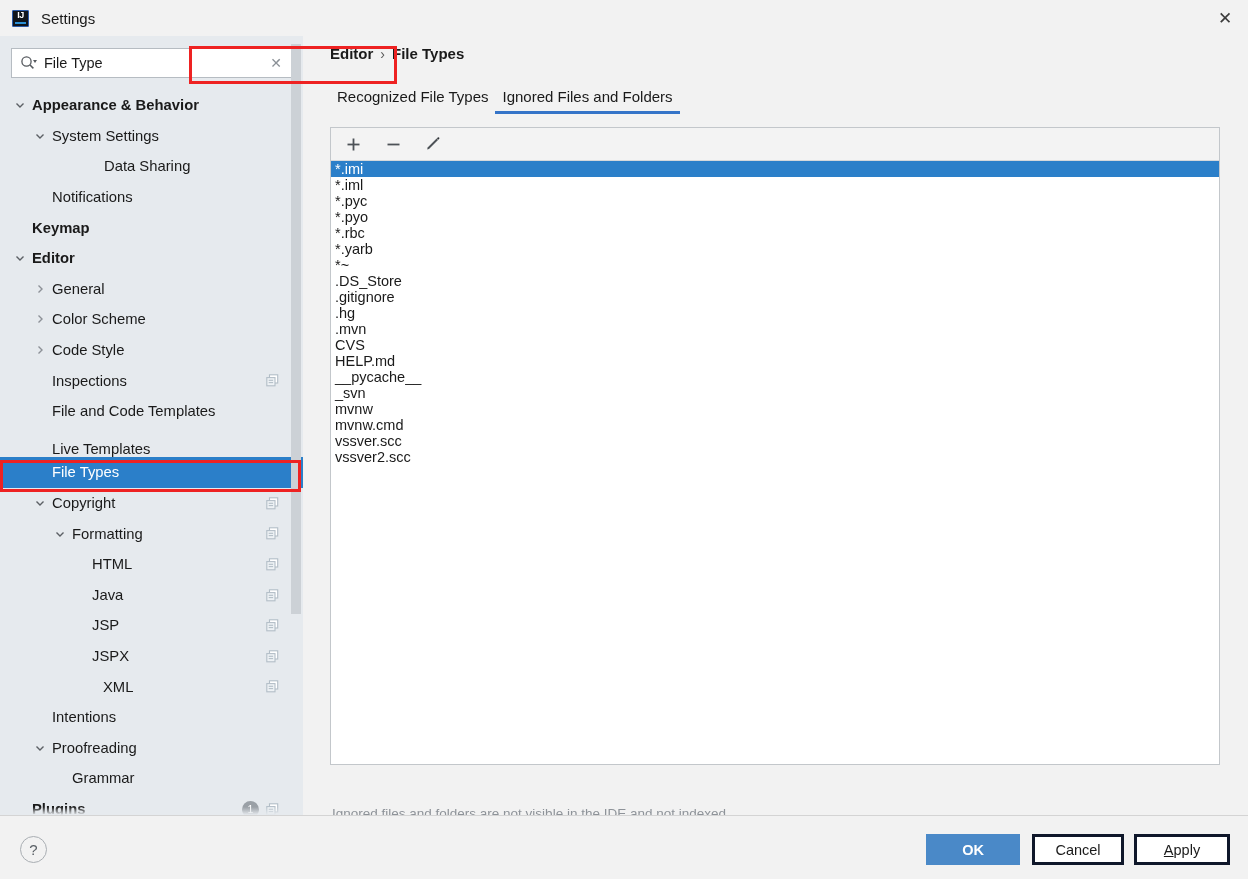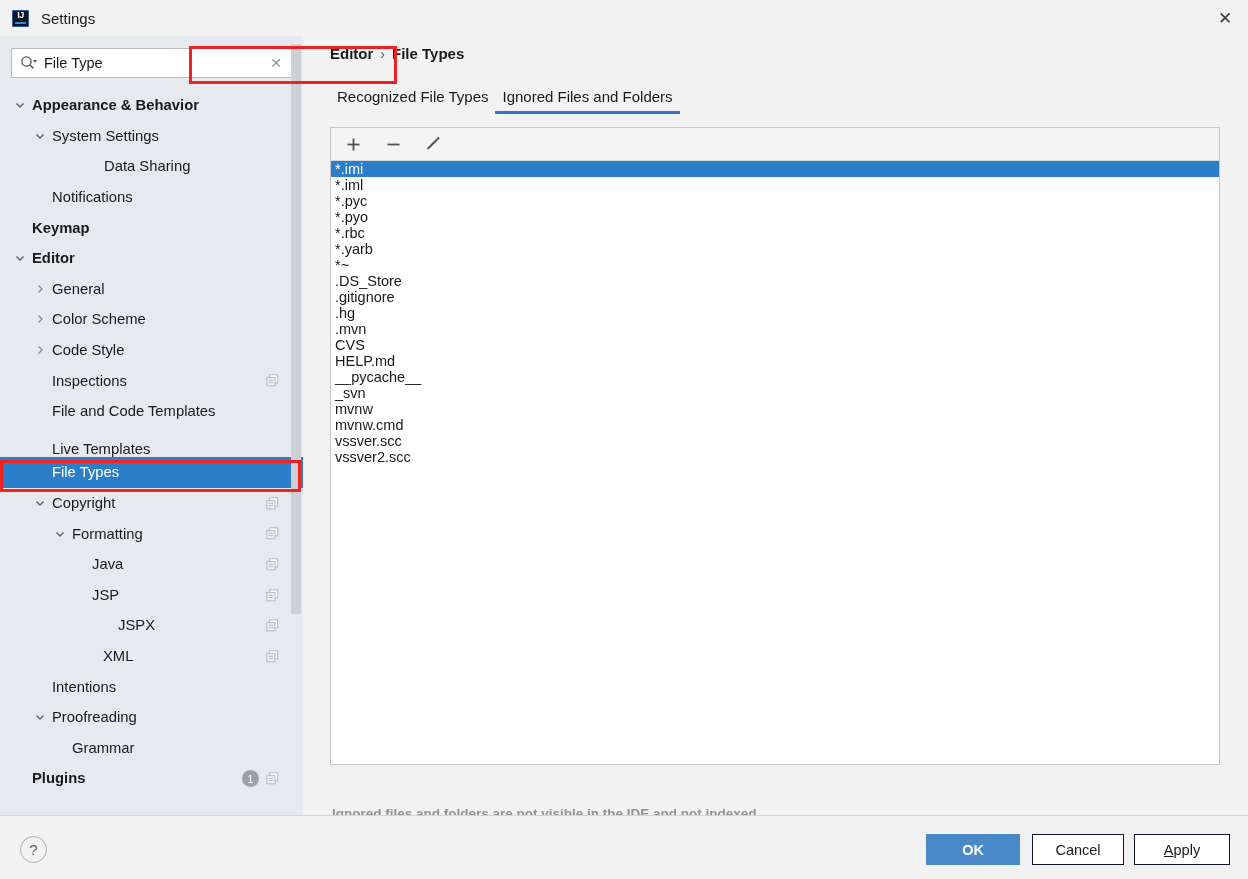--- a/index.html
+++ b/index.html
@@ -155,38 +155,38 @@
   #list-items { height: 603px; overflow: hidden; padding-top: 0; }
   .list-row {
     height: 16px; display: flex; align-items: center;
     padding-left: 4px; font-size: 14.5px; color: #1a1a1a;
     white-space: nowrap; cursor: default;
   }
   .list-row.selected { background: #2b7fc9; color: #ffffff; }
 
   #hint {
     position: absolute; left: 29px; top: 770px;
-    font-size: 13.5px; color: #8e9399; font-weight: bold;
+    font-size: 13.5px; color: #8e9399;
   }
 
   
   #footer {
     position: absolute; left: 0; top: 815px; width: 1248px; height: 64px;
     background: #f2f2f2; border-top: 1px solid #d4d4d4;
   }
   #help-btn {
     position: absolute; left: 20px; top: 836px;
     width: 27px; height: 27px; border-radius: 50%;
     border: 1px solid #a9aeb3; background: #f2f2f2;
     color: #5a6066; font-size: 15px;
     display: flex; align-items: center; justify-content: center; cursor: default;
   }
   .fbtn {
     position: absolute; top: 834px; height: 31px;
-    border: 1px solid #0f172a; background: #ffffff;
+    border: 3px solid #0f172a; background: #ffffff;
     font-size: 14.5px; color: #1a1a1a;
     display: flex; align-items: center; justify-content: center; cursor: default;
   }
   #btn-ok {
     left: 926px; width: 94px;
     background: #4a89c8; border-color: #4a89c8; color: #ffffff; font-weight: bold;
   }
   #btn-cancel { left: 1032px; width: 92px; }
   #btn-apply  { left: 1134px; width: 96px; }
   #btn-apply .mn { text-decoration: underline; }
@@ -304,39 +304,49 @@
         <span class="lbl">Formatting</span>
         <span class="copy-icon"><svg width="13" height="13" viewBox="0 0 13 13">
             <rect x="3.5" y="0.8" width="8.2" height="8.2" fill="#ffffff" stroke="#b3bec7" stroke-width="1.1"></rect>
             <rect x="0.8" y="3.6" width="8.2" height="8.2" fill="#eef2f5" stroke="#b3bec7" stroke-width="1.1"></rect>
             <line x1="2.7" y1="6.3" x2="7.1" y2="6.3" stroke="#b3bec7" stroke-width="1.1"></line>
             <line x1="2.7" y1="8.6" x2="7.1" y2="8.6" stroke="#b3bec7" stroke-width="1.1"></line>
           </svg></span>
       </div>
       <div class="tree-row" style="padding-left: 74px;">
         <span class="chev none"></span>
+        <span class="lbl">HTML</span>
+        <span class="copy-icon"><svg width="13" height="13" viewBox="0 0 13 13">
+            <rect x="3.5" y="0.8" width="8.2" height="8.2" fill="#ffffff" stroke="#b3bec7" stroke-width="1.1"></rect>
+            <rect x="0.8" y="3.6" width="8.2" height="8.2" fill="#eef2f5" stroke="#b3bec7" stroke-width="1.1"></rect>
+            <line x1="2.7" y1="6.3" x2="7.1" y2="6.3" stroke="#b3bec7" stroke-width="1.1"></line>
+            <line x1="2.7" y1="8.6" x2="7.1" y2="8.6" stroke="#b3bec7" stroke-width="1.1"></line>
+          </svg></span>
+      </div>
+      <div class="tree-row" style="padding-left: 74px;">
+        <span class="chev none"></span>
         <span class="lbl">Java</span>
         <span class="copy-icon"><svg width="13" height="13" viewBox="0 0 13 13">
             <rect x="3.5" y="0.8" width="8.2" height="8.2" fill="#ffffff" stroke="#b3bec7" stroke-width="1.1"></rect>
             <rect x="0.8" y="3.6" width="8.2" height="8.2" fill="#eef2f5" stroke="#b3bec7" stroke-width="1.1"></rect>
             <line x1="2.7" y1="6.3" x2="7.1" y2="6.3" stroke="#b3bec7" stroke-width="1.1"></line>
             <line x1="2.7" y1="8.6" x2="7.1" y2="8.6" stroke="#b3bec7" stroke-width="1.1"></line>
           </svg></span>
       </div>
       <div class="tree-row" style="padding-left: 74px;">
         <span class="chev none"></span>
         <span class="lbl">JSP</span>
         <span class="copy-icon"><svg width="13" height="13" viewBox="0 0 13 13">
             <rect x="3.5" y="0.8" width="8.2" height="8.2" fill="#ffffff" stroke="#b3bec7" stroke-width="1.1"></rect>
             <rect x="0.8" y="3.6" width="8.2" height="8.2" fill="#eef2f5" stroke="#b3bec7" stroke-width="1.1"></rect>
             <line x1="2.7" y1="6.3" x2="7.1" y2="6.3" stroke="#b3bec7" stroke-width="1.1"></line>
             <line x1="2.7" y1="8.6" x2="7.1" y2="8.6" stroke="#b3bec7" stroke-width="1.1"></line>
           </svg></span>
       </div>
-      <div class="tree-row" style="padding-left: 74px; margin-left: 26px;">
+      <div class="tree-row" style="padding-left: 74px;">
         <span class="chev none"></span>
         <span class="lbl">JSPX</span>
         <span class="copy-icon"><svg width="13" height="13" viewBox="0 0 13 13">
             <rect x="3.5" y="0.8" width="8.2" height="8.2" fill="#ffffff" stroke="#b3bec7" stroke-width="1.1"></rect>
             <rect x="0.8" y="3.6" width="8.2" height="8.2" fill="#eef2f5" stroke="#b3bec7" stroke-width="1.1"></rect>
             <line x1="2.7" y1="6.3" x2="7.1" y2="6.3" stroke="#b3bec7" stroke-width="1.1"></line>
             <line x1="2.7" y1="8.6" x2="7.1" y2="8.6" stroke="#b3bec7" stroke-width="1.1"></line>
           </svg></span>
       </div>
       <div class="tree-row" style="padding-left: 74px; margin-left: 11px;">

